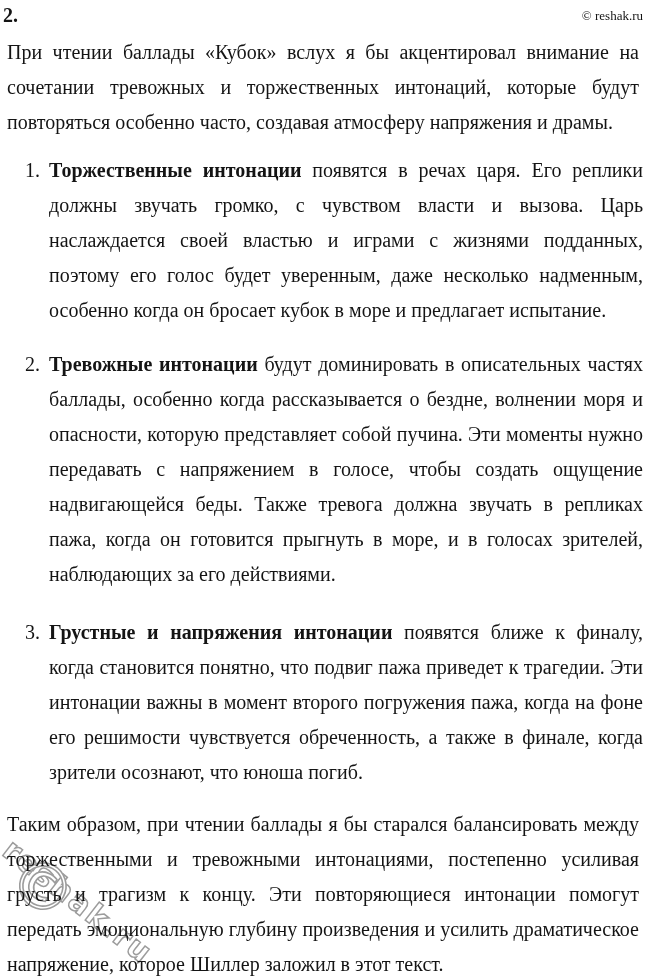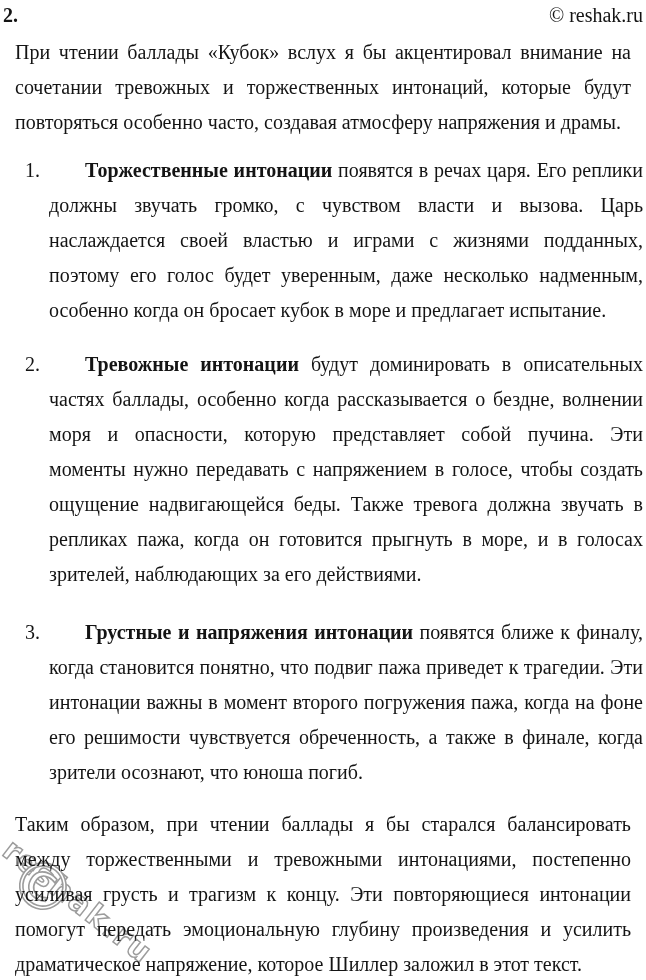--- a/index.html
+++ b/index.html
@@ -19,25 +19,25 @@
   }
 
   
   .hdr {
     display: flex;
     justify-content: space-between;
     align-items: flex-start;
     line-height: 27px;
   }
   .hdr .num2 { font-weight: bold; font-size: 20px; }
-  .hdr .copy { font-size: 20px; }
+  .hdr .copy { font-size: 13px; }
 
   
   .para {
-    margin: 12px;
+    margin: 4px;
     text-align: justify;
     position: relative;
     z-index: 1;
   }
   .intro  { margin-top: 6px; }
   .concl  { margin-top: 17px; }
 
   
   .list { position: relative; z-index: 1; }
   .list-item {
@@ -46,21 +46,21 @@
     text-align: justify;
   }
   .li-m1 { margin-top: 13px; }
   .li-m2 { margin-top: 19px; }
   .li-m3 { margin-top: 23px; }
   .list-item .num {
     position: absolute;
     left: 22px;
     top: 0;
   }
-  .lead { font-weight: bold; margin-left: 36px; }
+  .lead { font-weight: bold; }
 
   
   .watermark {
     position: absolute;
     left: 0;
     top: 826px;
     width: 220px;
     height: 154px;
     z-index: 0;
     pointer-events: none;

